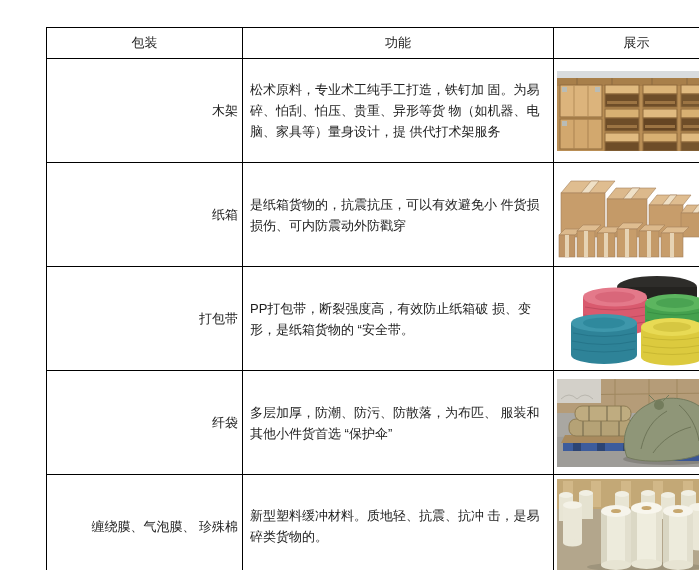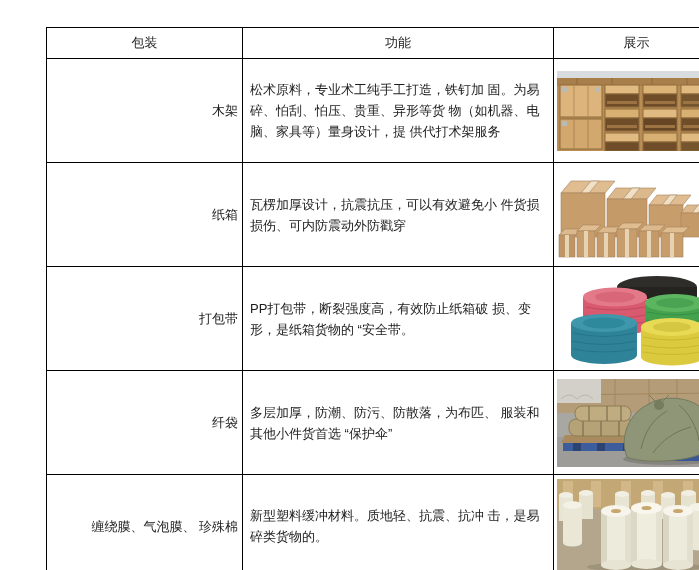--- a/index.html
+++ b/index.html
@@ -84,21 +84,21 @@
               <rect x="126" y="30" width="30" height="3" fill="#9c7443"></rect>
           <rect x="50" y="54" width="30" height="3" fill="#9c7443"></rect>
               <rect x="88" y="54" width="30" height="3" fill="#9c7443"></rect>
               <rect x="126" y="54" width="30" height="3" fill="#9c7443"></rect>
         </svg>
       </td>
     </tr>
 
     <tr>
       <td class="pack">纸箱</td>
-      <td class="func">瓦楞加厚设计，抗震抗压，可以有效避免小 件货损损伤、可内防震动外防戳穿</td>
+      <td class="func">是纸箱货物的，抗震抗压，可以有效避免小 件货损损伤、可内防震动外防戳穿</td>
       <td class="disp">
         <svg width="164" height="95" viewBox="0 0 164 95">
           <rect width="164" height="95" fill="#ffffff"></rect>
           <g stroke="#a5815a" stroke-width="0.6">
             <polygon points="6,26 50,26 60,14 16,14" fill="#dfbd90"></polygon>
             <polygon points="26,26 34,26 44,14 36,14" fill="#efe0c6"></polygon>
             <rect x="6" y="26" width="44" height="44" fill="#c79d6b"></rect>
             <polygon points="52,32 92,32 101,21 61,21" fill="#dcb98c"></polygon>
             <polygon points="68,32 76,32 85,21 77,21" fill="#efe0c6"></polygon>
             <rect x="52" y="32" width="40" height="38" fill="#c49a68"></rect>

